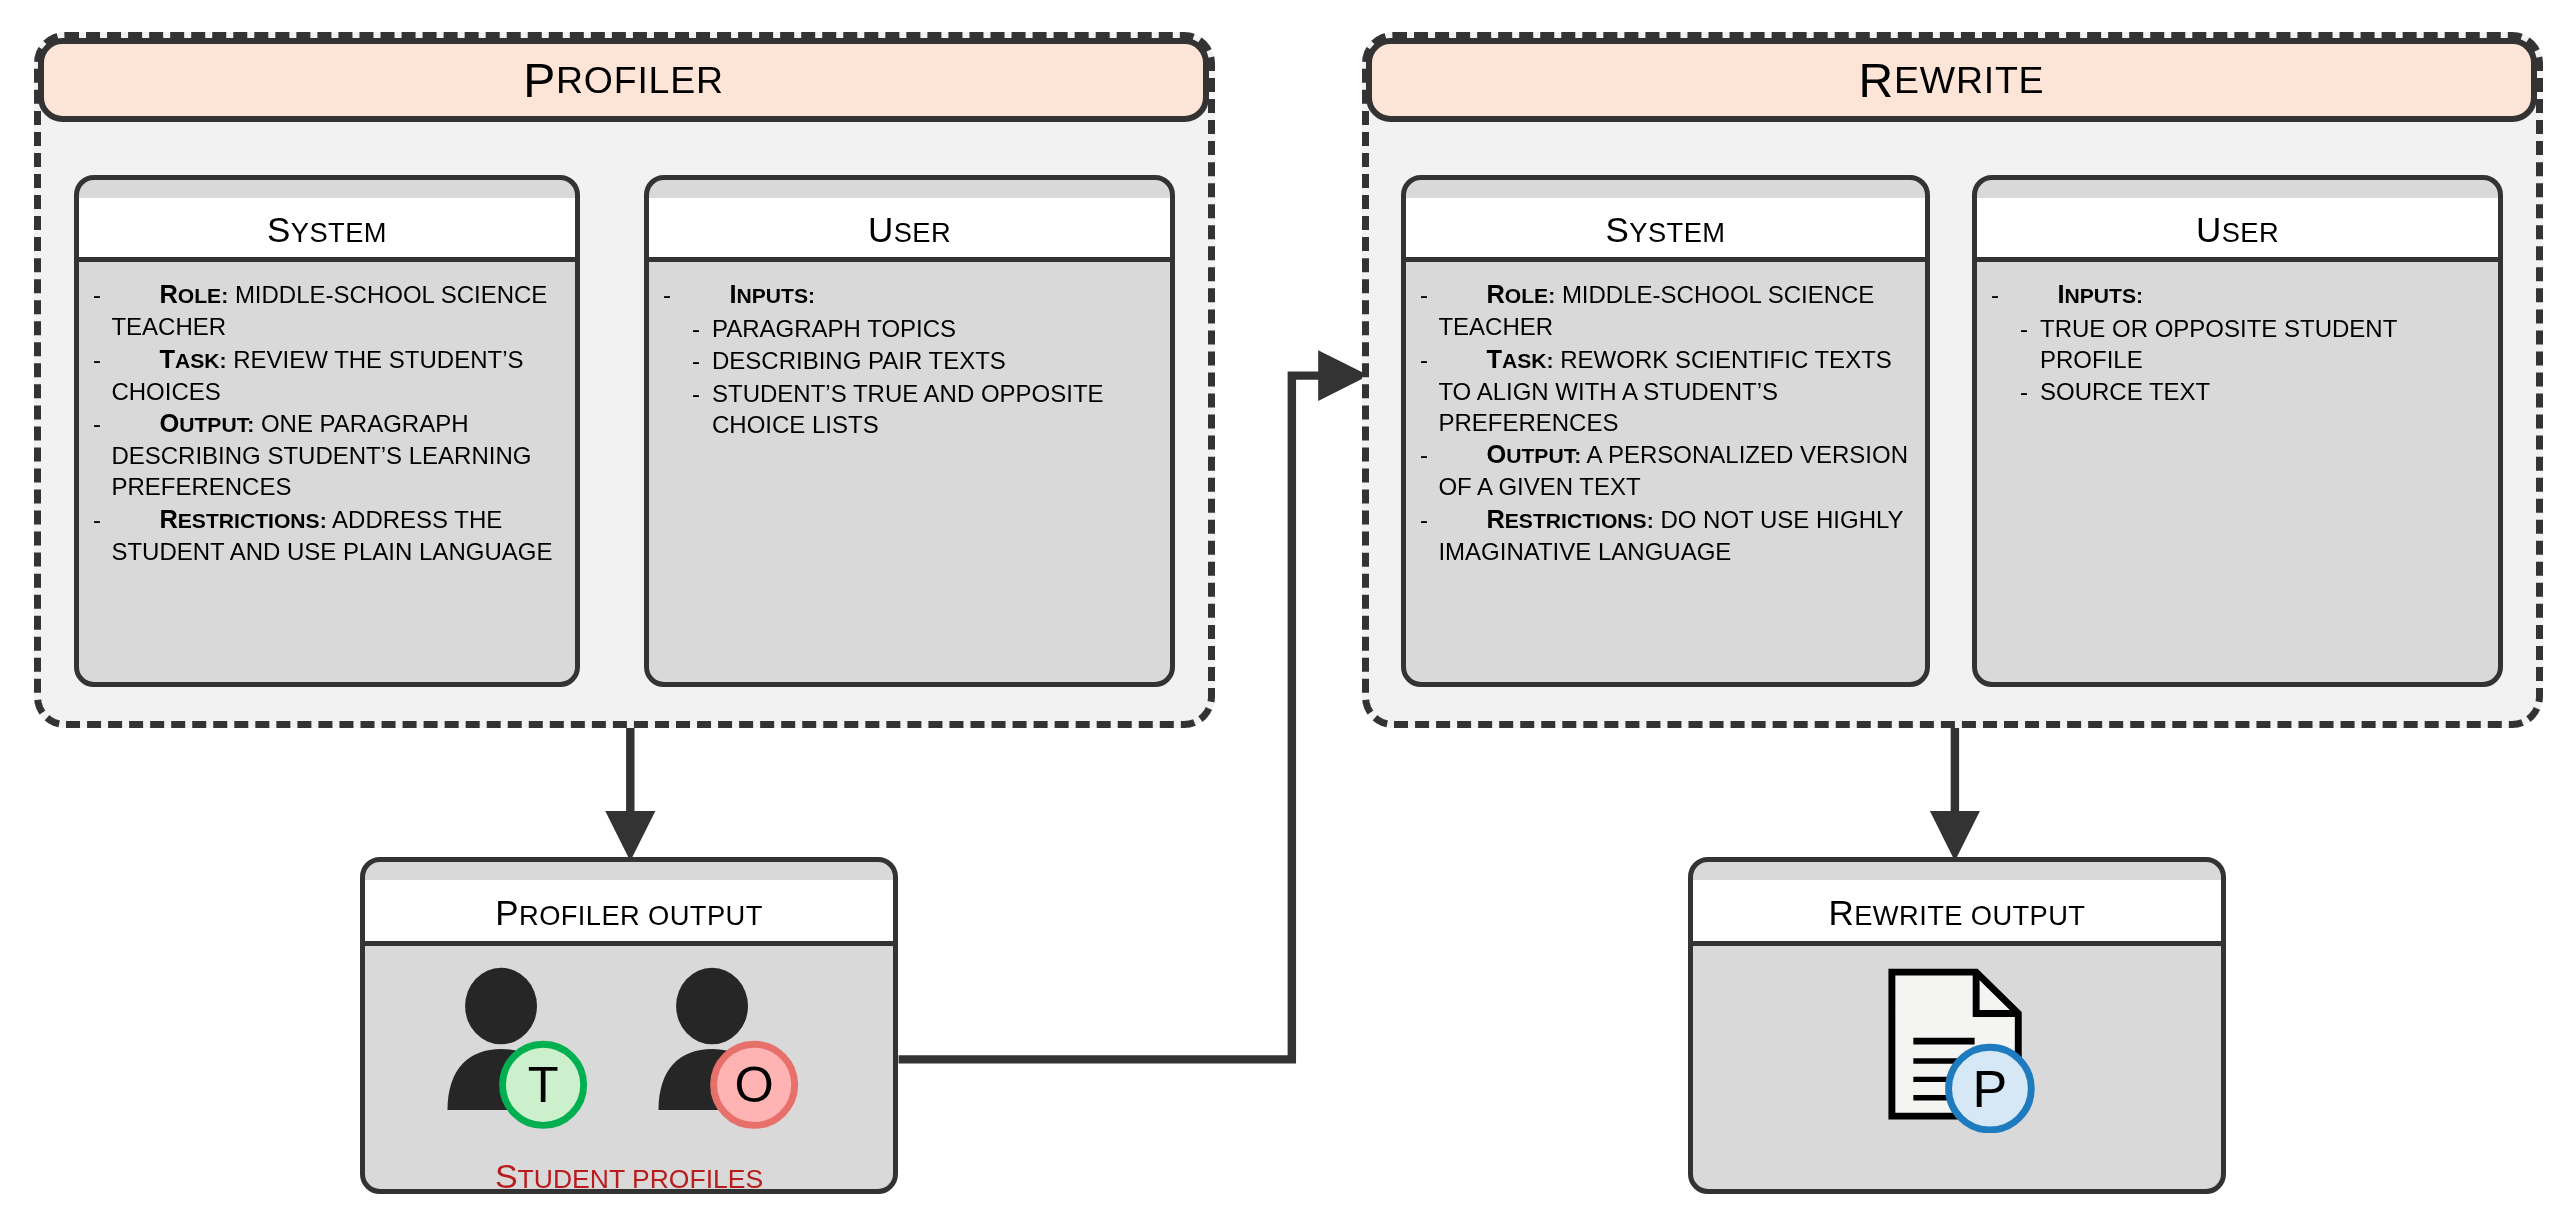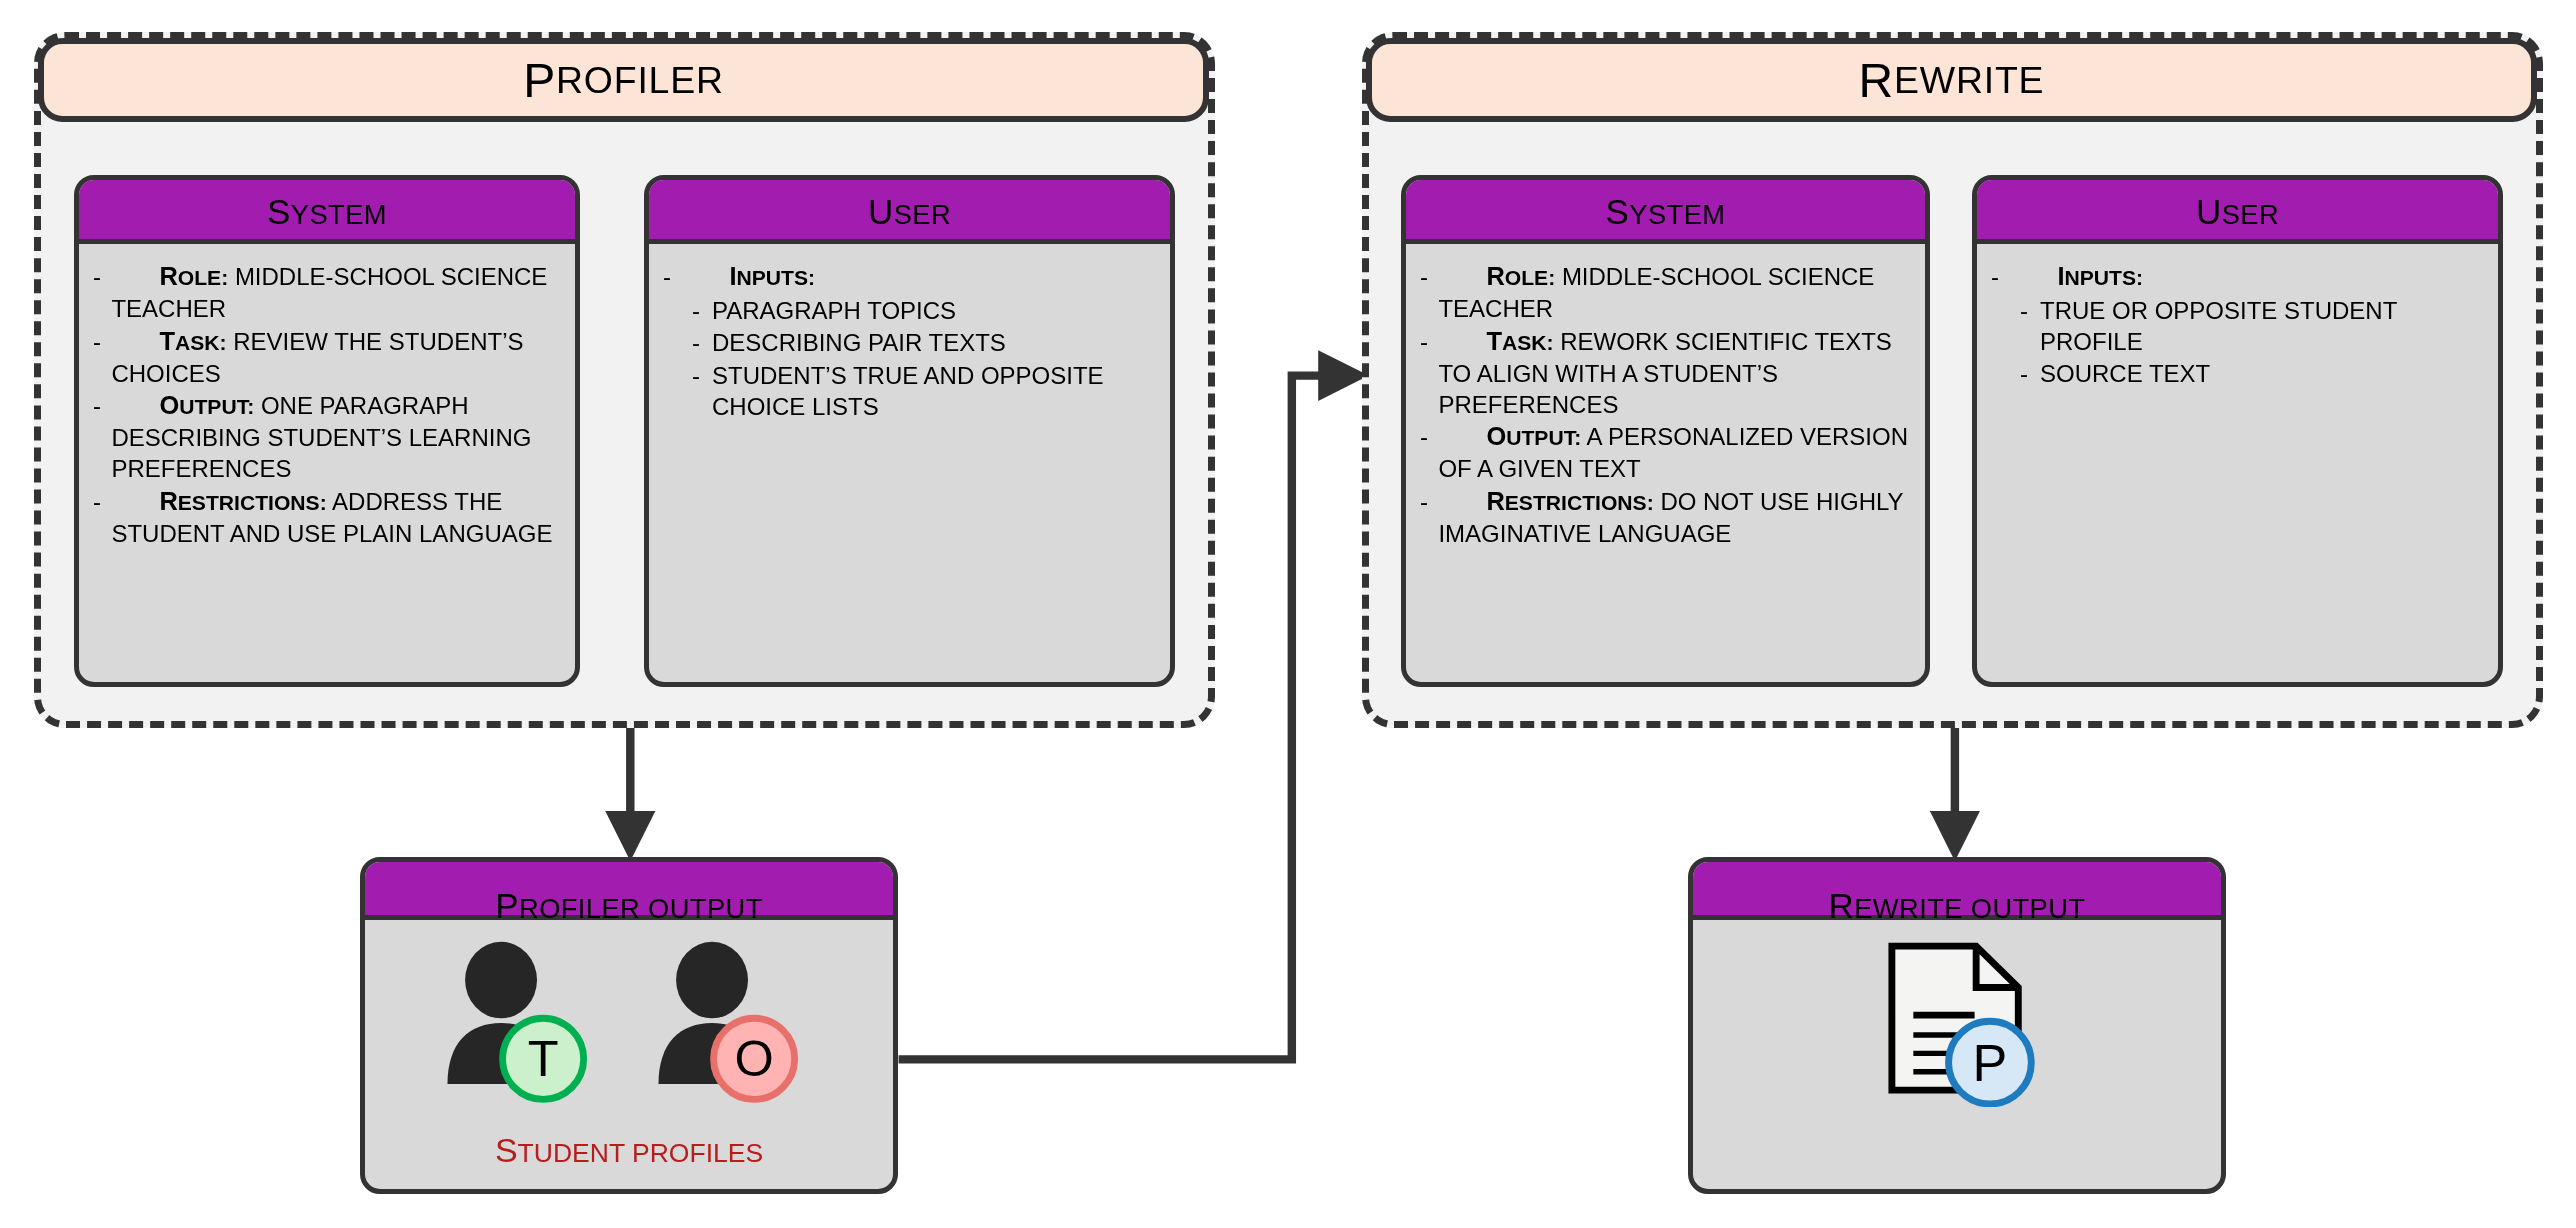--- a/index.html
+++ b/index.html
@@ -40,26 +40,27 @@
     position: absolute;
     box-sizing: border-box;
     border: 5.4px solid #333333;
     border-radius: 20px;
     background: #D9D9D9;
     overflow: hidden;
   }
   .panel-title {
     box-sizing: border-box;
     width: 100%;
-    background: #a21caf;
+    background: #ffffff;
     border-bottom: 5.4px solid #333333;
     text-align: center;
     color: #000000;
     letter-spacing: 0.4px;
     white-space: nowrap;
+    margin-top: 18px;
   }
 
   
   .agent-header {
     position: absolute;
     box-sizing: border-box;
     background: #FCE4D6;
     border: 6.1px solid #333333;
     border-radius: 24.5px;
     display: flex;
@@ -112,22 +113,22 @@
   }
   .bullet-l2 > .dash {
     width: 20px;
     flex: 0 0 20px;
   }
   .bullet-l2 > .btext { flex: 1 1 auto; }
 
   
   .output-panel .panel-title {
     font-size: 35px;
-    line-height: 88px;
-    height: 58px;
+    line-height: 66px;
+    height: 66px;
   }
   .output-body {
     position: relative;
     height: calc(100% - 66px);
     display: flex;
     flex-direction: column;
     align-items: center;
     justify-content: flex-start;
   }
   .output-caption {

